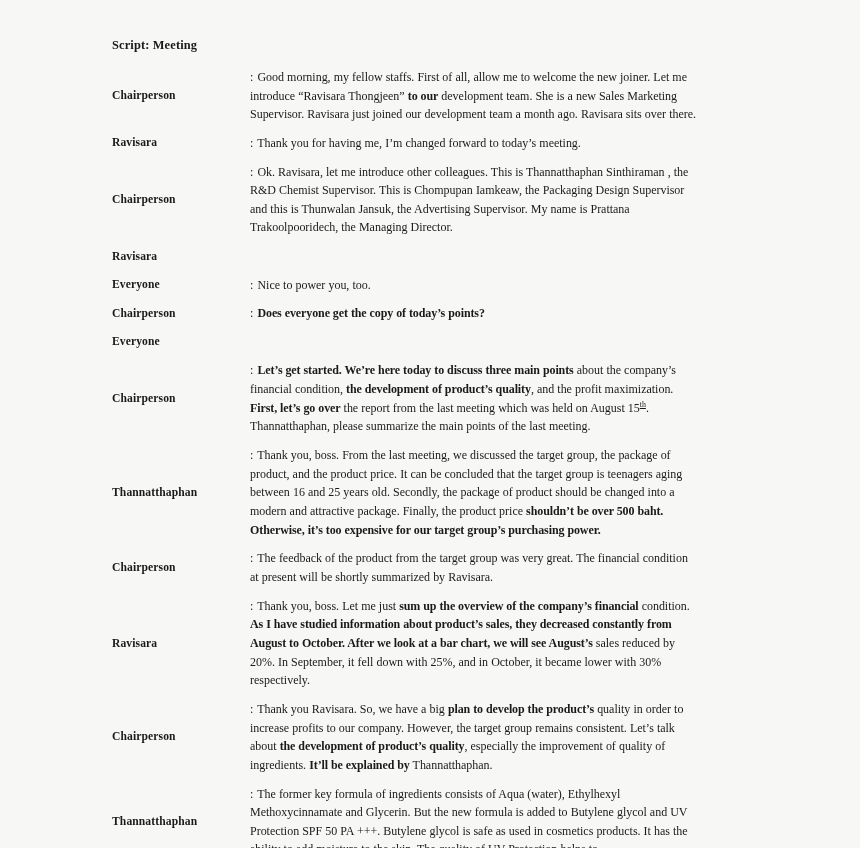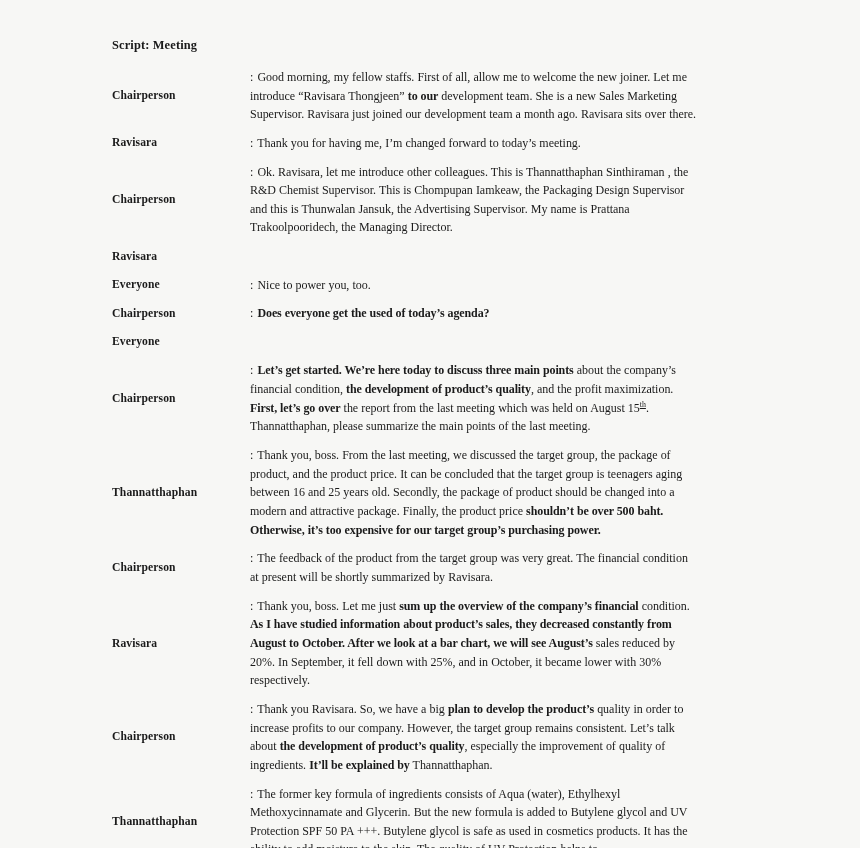--- a/index.html
+++ b/index.html
@@ -86,21 +86,21 @@
       </div>
       <div class="entry">
         <div class="speaker">Ravisara</div>
       </div>
       <div class="entry">
         <div class="speaker">Everyone</div>
         <div class="dialogue"><span class="colon">:</span> <span>Nice to power you, too.</span></div>
       </div>
       <div class="entry">
         <div class="speaker">Chairperson</div>
-        <div class="dialogue"><span class="colon">:</span> <span class="em">Does everyone get the used of today’s agenda?</span></div>
+        <div class="dialogue"><span class="colon">:</span> <span class="em">Does everyone get the copy of today’s points?</span></div>
       </div>
       <div class="entry">
         <div class="speaker">Everyone</div>
       </div>
       <div class="entry">
         <div class="speaker">Chairperson</div>
         <div class="dialogue"><span class="colon">:</span> <span class="em">Let’s get started. We’re here today to discuss three main points</span><span> about the company’s financial condition, </span><span class="em">the development of product’s quality</span><span>, and the profit maximization. </span><span class="em">First, let’s go over</span><span> the report from the last meeting which was held on August 15</span><sup>th</sup><span>. Thannatthaphan, please summarize the main points of the last meeting.</span></div>
       </div>
       <div class="entry">
         <div class="speaker">Thannatthaphan</div>

